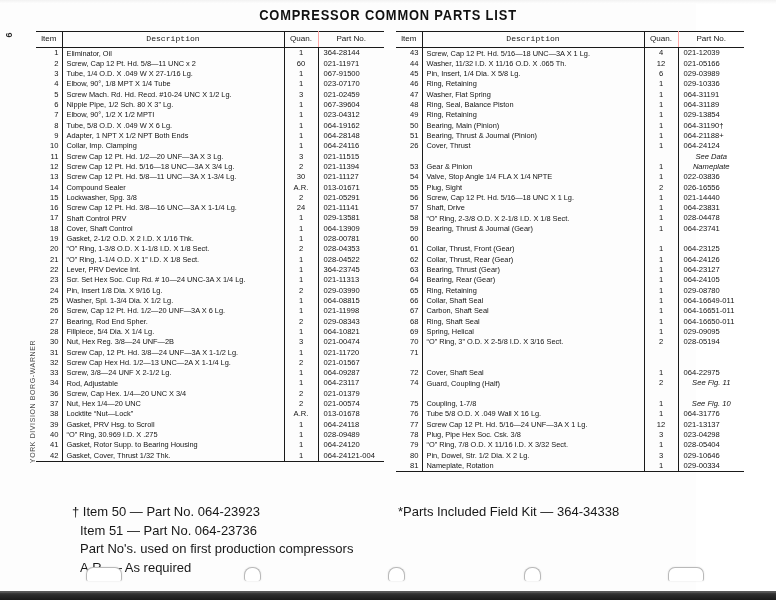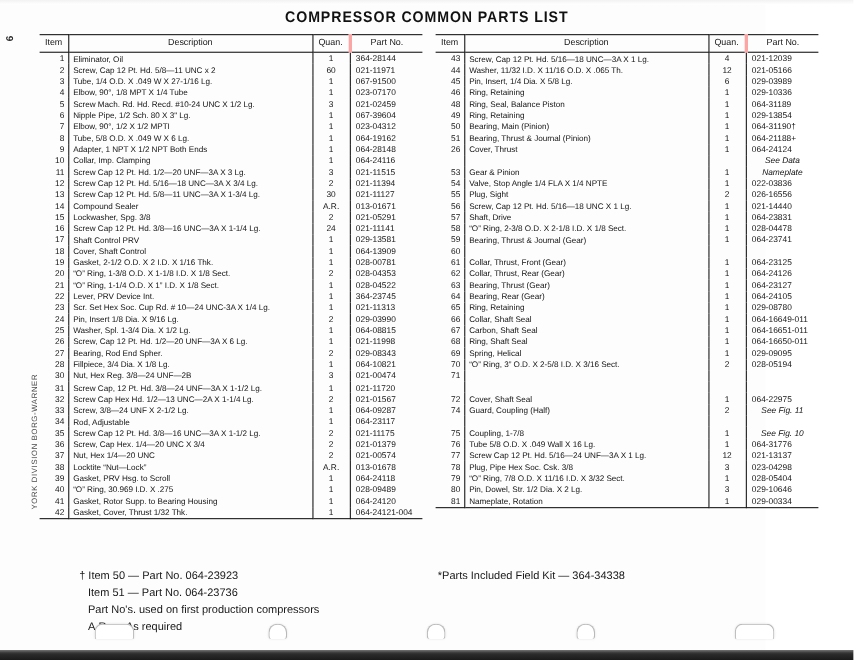--- a/index.html
+++ b/index.html
@@ -92,22 +92,22 @@
   .ptable thead th {
     font-weight: normal;
     font-size: 8.1px;
     padding: 3px 0 4px 0;
     border-bottom: 1.6px solid #1a1a1a;
     border-top: 1.6px solid #1a1a1a;
     text-align: center;
     color: #161616;
   }
   .ptable thead th.h-item { border-right: 1px solid #1a1a1a; }
-  .ptable thead th.h-desc { border-right: 1px solid #1a1a1a; }
-  .ptable thead th.h-quan { border-right: 3px solid #fca5a5; }
+  .ptable thead th.h-desc { border-right: 1px solid #1a1a1a; font-family: Liberation Mono, monospace; }
+  .ptable thead th.h-quan { border-right: 1px solid #fca5a5; }
 
   .ptable tbody td {
     padding: 0;
     height: 10.32px;
     vertical-align: middle;
     white-space: nowrap;
     overflow: hidden;
     color: #131313;
   }
   .ptable tbody td.d-item {
@@ -146,25 +146,24 @@
     content: "*";
     position: absolute;
     left: -6px;
     top: -1px;
     font-size: 7px;
   }
 
   
   .footnote {
     position: absolute;
-    font-size: 10px;
+    font-size: 13px;
     color: #171717;
     white-space: nowrap;
     line-height: 1;
-    margin-top: 14px;
   }
   #fn-left  { left: 72px;  top: 505px; }
   #fn-left div { margin-bottom: 5.6px; }
   #fn-left div.indent { padding-left: 8px; }
   #fn-right { left: 398px; top: 505px; }
 
   
   .hole {
     position: absolute;
     border: 1px solid #b9b9b9;
@@ -386,21 +385,21 @@
           <td class="d-part">021-11998</td>
         </tr>
         <tr>
           <td class="d-item">27</td>
           <td class="d-desc">Bearing, Rod End Spher.</td>
           <td class="d-quan">2</td>
           <td class="d-part">029-08343</td>
         </tr>
         <tr>
           <td class="d-item">28</td>
-          <td class="d-desc">Fillpiece, 3/4 Dia. X 1/8 Lg.</td>
+          <td class="d-desc">Fillpiece, 5/4 Dia. X 1/4 Lg.</td>
           <td class="d-quan">1</td>
           <td class="d-part">064-10821</td>
         </tr>
         <tr>
           <td class="d-item">30</td>
           <td class="d-desc">Nut, Hex  Reg. 3/8—24 UNF—2B</td>
           <td class="d-quan">3</td>
           <td class="d-part">021-00474</td>
         </tr>
         <tr>
@@ -419,26 +418,20 @@
           <td class="d-item">33</td>
           <td class="d-desc">Screw, 3/8—24 UNF X 2-1/2 Lg.</td>
           <td class="d-quan">1</td>
           <td class="d-part">064-09287</td>
         </tr>
         <tr>
           <td class="d-item">34</td>
           <td class="d-desc">Rod, Adjustable</td>
           <td class="d-quan">1</td>
           <td class="d-part">064-23117</td>
-        </tr>
-        <tr>
-          <td class="d-item">35</td>
-          <td class="d-desc">Screw Cap 12 Pt. Hd. 3/8—16 UNC—3A X 1-1/2 Lg.</td>
-          <td class="d-quan">2</td>
-          <td class="d-part">021-11175</td>
         </tr>
         <tr>
           <td class="d-item">36</td>
           <td class="d-desc">Screw, Cap Hex. 1/4—20 UNC X 3/4</td>
           <td class="d-quan">2</td>
           <td class="d-part">021-01379</td>
         </tr>
         <tr>
           <td class="d-item">37</td>
           <td class="d-desc">Nut, Hex 1/4—20 UNC</td>
@@ -512,20 +505,26 @@
           <td class="d-quan">6</td>
           <td class="d-part">029-03989</td>
         </tr>
         <tr>
           <td class="d-item">46</td>
           <td class="d-desc">Ring, Retaining</td>
           <td class="d-quan">1</td>
           <td class="d-part">029-10336</td>
         </tr>
         <tr>
+          <td class="d-item">47</td>
+          <td class="d-desc">Washer, Flat Spring</td>
+          <td class="d-quan">1</td>
+          <td class="d-part">064-31191</td>
+        </tr>
+        <tr>
           <td class="d-item">48</td>
           <td class="d-desc">Ring, Seal, Balance Piston</td>
           <td class="d-quan">1</td>
           <td class="d-part">064-31189</td>
         </tr>
         <tr>
           <td class="d-item">49</td>
           <td class="d-desc">Ring, Retaining</td>
           <td class="d-quan">1</td>
           <td class="d-part">029-13854</td>

